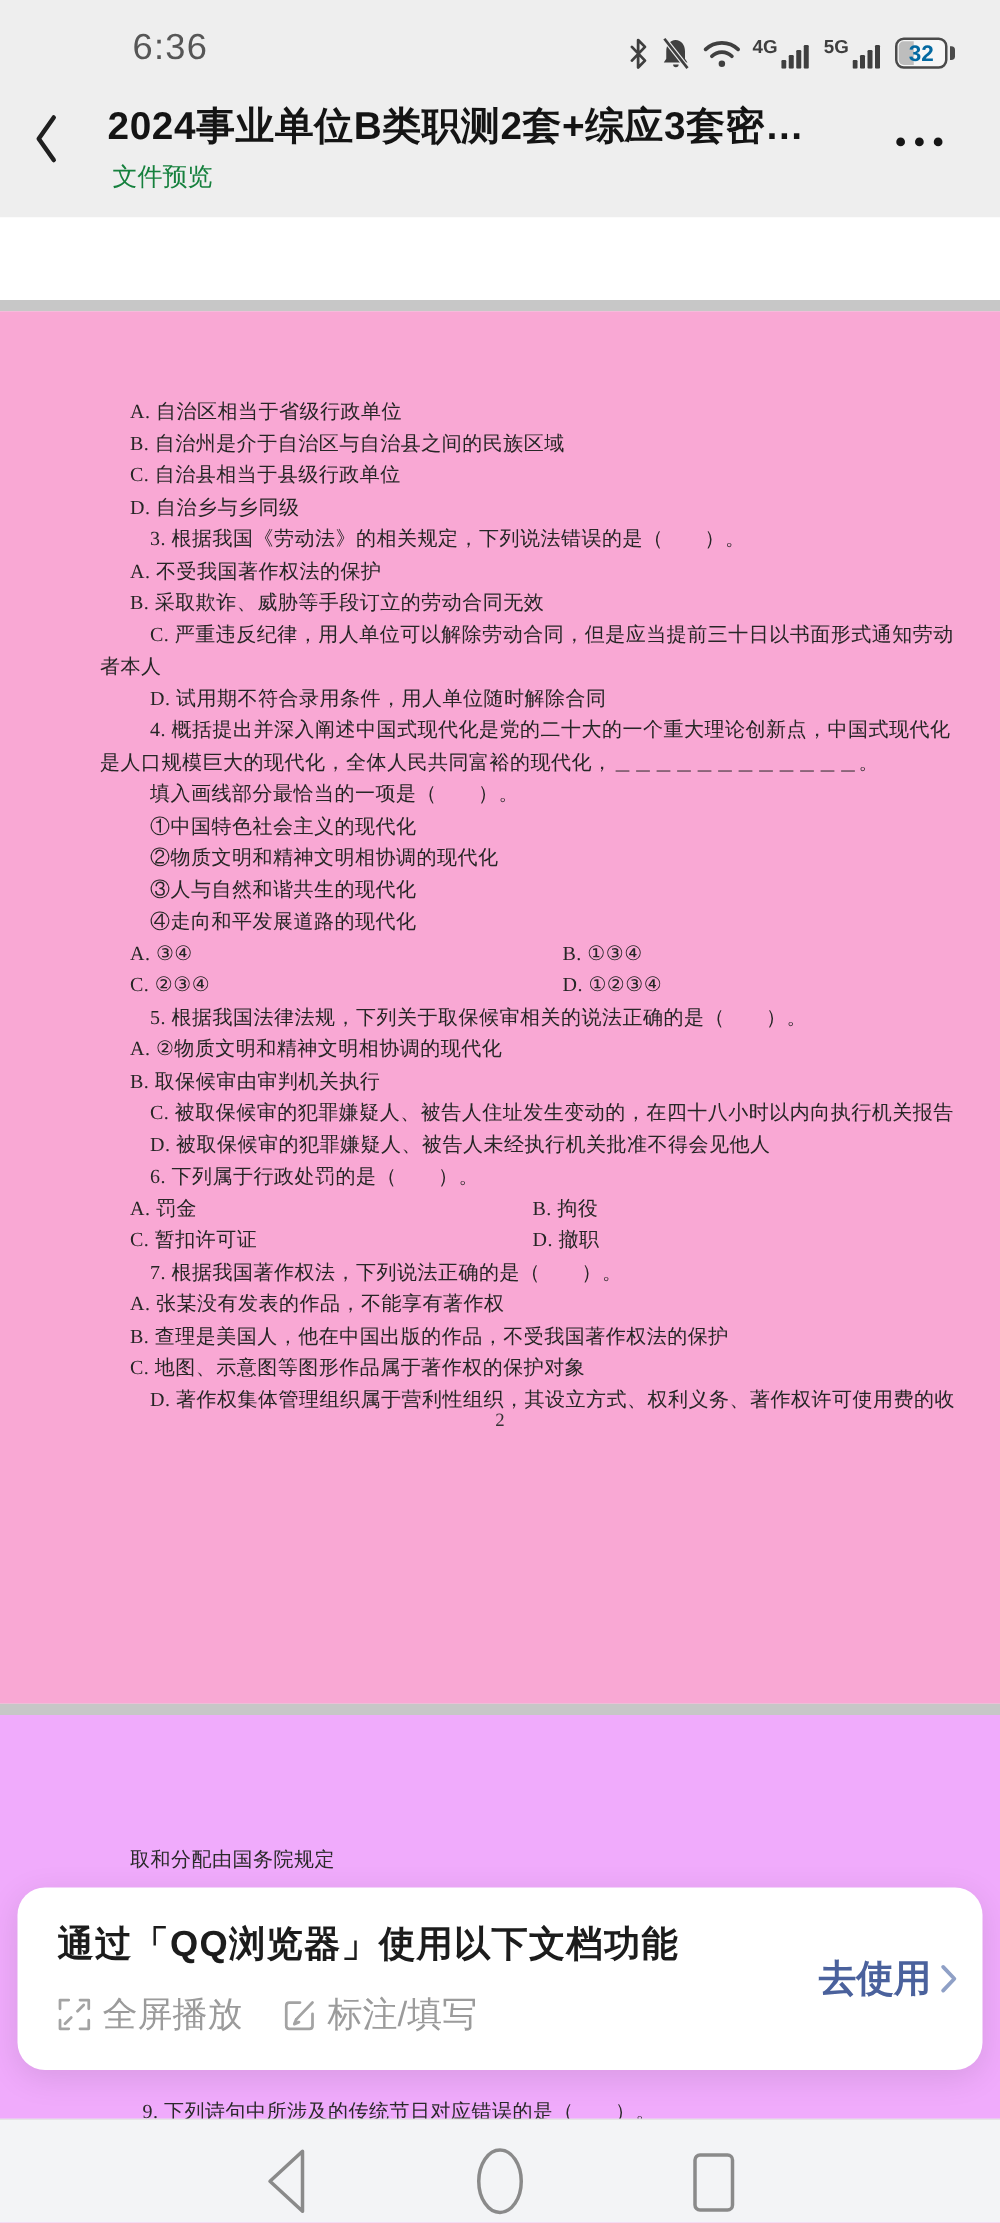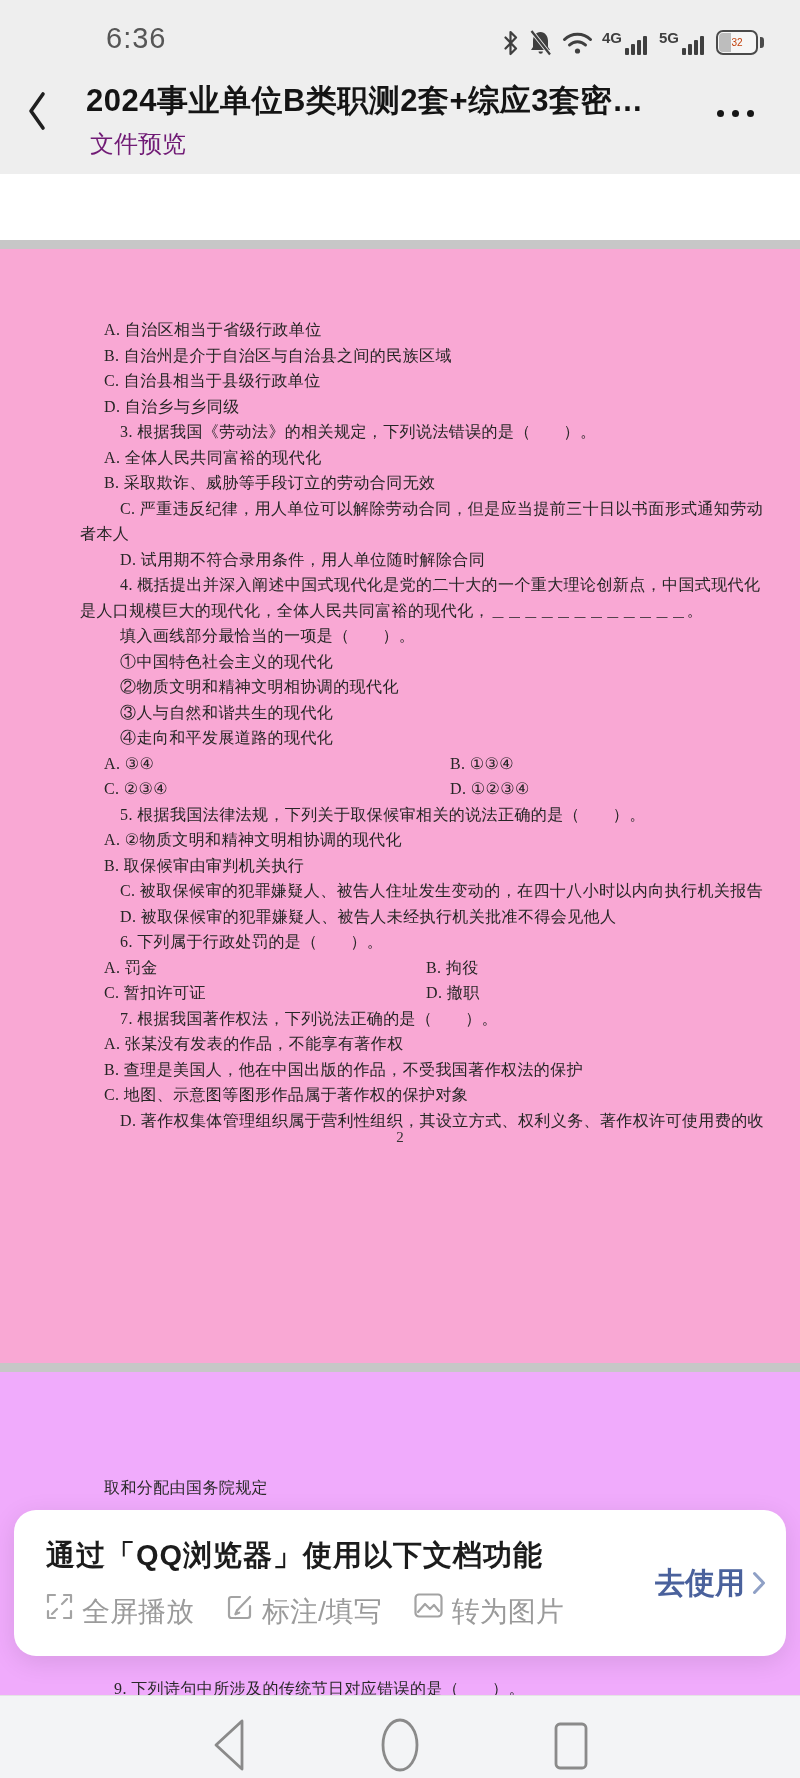--- a/index.html
+++ b/index.html
@@ -10,26 +10,26 @@
   }
   
   .top-chrome{position:absolute;top:0;left:0;right:0;height:174px;background:#eeeeee;}
   .time{position:absolute;left:106px;top:22px;font-size:29px;color:#565656;letter-spacing:1px;}
   .status-icons{position:absolute;top:29px;right:36px;display:flex;align-items:center;gap:9px;}
   .net-group{display:flex;align-items:flex-end;gap:3px;}
   .net-label{font-size:15px;font-weight:700;color:#3f3f3f;line-height:1;margin-bottom:10px;}
   .battery{position:relative;width:42px;height:25px;border:2.5px solid #4a4a4a;border-radius:7px;
     display:flex;align-items:center;justify-content:center;box-sizing:border-box;background:#f6f6f6;}
   .battery-fill{position:absolute;left:1px;top:1px;bottom:1px;width:12px;background:#bdbdbd;border-radius:4px 0 0 4px;}
-  .battery-num{position:relative;font-size:10px;font-weight:400;color:#c2410c;line-height:1;}
+  .battery-num{position:relative;font-size:18px;font-weight:700;color:#0369a1;line-height:1;}
   .battery-tip{width:4px;height:11px;background:#4a4a4a;border-radius:0 3px 3px 0;margin-left:2px;}
   .back-btn{position:absolute;left:26px;top:90px;width:22px;height:42px;cursor:pointer;}
   .hdr-title{position:absolute;left:86px;top:80px;width:630px;font-size:31px;font-weight:700;color:#141414;
     white-space:nowrap;overflow:hidden;letter-spacing:0.5px;}
-  .hdr-sub{position:absolute;left:90px;top:128px;font-size:24px;color:#701a75;}
+  .hdr-sub{position:absolute;left:90px;top:128px;font-size:20px;color:#15803d;}
   .more-btn{position:absolute;right:44px;top:104px;display:flex;gap:8px;cursor:pointer;padding:6px 2px;}
   .more-btn i{width:7px;height:7px;border-radius:50%;background:#161616;display:block;}
   
   .page1-strip{position:absolute;top:174px;left:0;right:0;height:66px;background:#ffffff;}
   .divider-a{position:absolute;top:240px;left:0;right:0;height:9px;background:#c7c7c7;}
   .page2{position:absolute;top:249px;left:0;right:0;height:1114px;background:#f9a8d4;}
   .doc{position:absolute;top:68px;left:80px;width:680px;
     font-family:"Liberation Serif","DejaVu Serif",serif;font-size:16px;line-height:25.5px;
     color:#262626;letter-spacing:0.4px;}
   .doc .line{white-space:nowrap;}
@@ -46,21 +46,21 @@
     font-size:16px;color:#2a2a2a;letter-spacing:0.4px;}
   .p3line2{position:absolute;top:307px;left:114px;font-family:"Liberation Serif","DejaVu Serif",serif;
     font-size:16px;color:#2a2a2a;letter-spacing:0.4px;}
   
   .promo-card{position:absolute;left:14px;right:14px;top:138px;height:146px;background:#ffffff;
     border-radius:22px;box-shadow:0 6px 26px rgba(0,0,0,0.10);display:flex;align-items:center;
     padding:0 20px 0 32px;box-sizing:border-box;}
   .card-left{flex:1;min-width:0;}
   .card-title{font-size:29px;font-weight:700;color:#1c1c1c;letter-spacing:1px;white-space:nowrap;}
   .card-features{display:flex;align-items:center;gap:32px;margin-top:17px;}
-  .feature{display:flex;align-items:flex-start;gap:9px;font-size:28px;color:#9b9b9b;cursor:pointer;white-space:nowrap;}
+  .feature{display:flex;align-items:center;gap:9px;font-size:28px;color:#9b9b9b;cursor:pointer;white-space:nowrap;}
   .card-action{display:flex;align-items:center;gap:7px;font-size:30px;font-weight:700;color:#4a619c;
     white-space:nowrap;margin-left:6px;cursor:pointer;}
   
   .navbar{position:absolute;left:0;right:0;bottom:0;height:82px;background:#f3f4f6;border-top:1px solid #e4e4e4;}
   .nav-ic{position:absolute;top:22px;cursor:pointer;}
   .nav-back{left:211px;}
   .nav-home{left:380px;}
   .nav-recents{left:553px;top:25px;}
   svg{display:block;}
 </style>
@@ -141,21 +141,21 @@
 <div class="page1-strip"></div>
 <div class="divider-a"></div>
 
 <div class="page2">
   <div class="doc">
       <div class="line opt">A. 自治区相当于省级行政单位</div>
       <div class="line opt">B. 自治州是介于自治区与自治县之间的民族区域</div>
       <div class="line opt">C. 自治县相当于县级行政单位</div>
       <div class="line opt">D. 自治乡与乡同级</div>
       <div class="line q">3. 根据我国《劳动法》的相关规定，下列说法错误的是（　　）。</div>
-      <div class="line opt">A. 全体人民共同富裕的现代化</div>
+      <div class="line opt">A. 不受我国著作权法的保护</div>
       <div class="line opt">B. 采取欺诈、威胁等手段订立的劳动合同无效</div>
       <div class="line q">C. 严重违反纪律，用人单位可以解除劳动合同，但是应当提前三十日以书面形式通知劳动</div>
       <div class="line cont">者本人</div>
       <div class="line q">D. 试用期不符合录用条件，用人单位随时解除合同</div>
       <div class="line q">4. 概括提出并深入阐述中国式现代化是党的二十大的一个重大理论创新点，中国式现代化</div>
       <div class="line cont">是人口规模巨大的现代化，全体人民共同富裕的现代化，＿＿＿＿＿＿＿＿＿＿＿＿。</div>
       <div class="line q">填入画线部分最恰当的一项是（　　）。</div>
       <div class="line q">①中国特色社会主义的现代化</div>
       <div class="line q">②物质文明和精神文明相协调的现代化</div>
       <div class="line q">③人与自然和谐共生的现代化</div>
@@ -216,29 +216,20 @@
         <span class="feature">
           <span>
             <svg width="27" height="27" viewBox="0 0 27 27" fill="none" stroke="#a3a3a3" stroke-width="2.2" stroke-linecap="round" stroke-linejoin="round">
               <path d="M24 13 V22.5 Q24 25 21.5 25 H5.5 Q3 25 3 22.5 V6.5 Q3 4 5.5 4 H14"></path>
               <path d="M11 17.5 L24 4"></path>
                 <path d="M11 17.5 l-1.6 3.8 l3.8 -1.6"></path>
             </svg>
           </span>
           <span>标注/填写</span>
         </span>
-        <span class="feature">
-          <span>
-            <svg width="29" height="25" viewBox="0 0 29 25" fill="none" stroke="#a3a3a3" stroke-width="2.2" stroke-linecap="round" stroke-linejoin="round">
-              <rect x="1.5" y="1.5" width="26" height="22" rx="3.5"></rect>
-              <path d="M4 19 L11 11 L16 16 L20 12 L25 18"></path>
-            </svg>
-          </span>
-          <span>转为图片</span>
-        </span>
       </div>
     </div>
     <div class="card-action">
       <span>去使用</span>
       <span>
         <svg width="14" height="24" viewBox="0 0 14 24" fill="none" stroke="#8fa0c6" stroke-width="3" stroke-linecap="round" stroke-linejoin="round">
           <path d="M2.5 2.5 L11.5 12 L2.5 21.5"></path>
         </svg>
       </span>
     </div>

